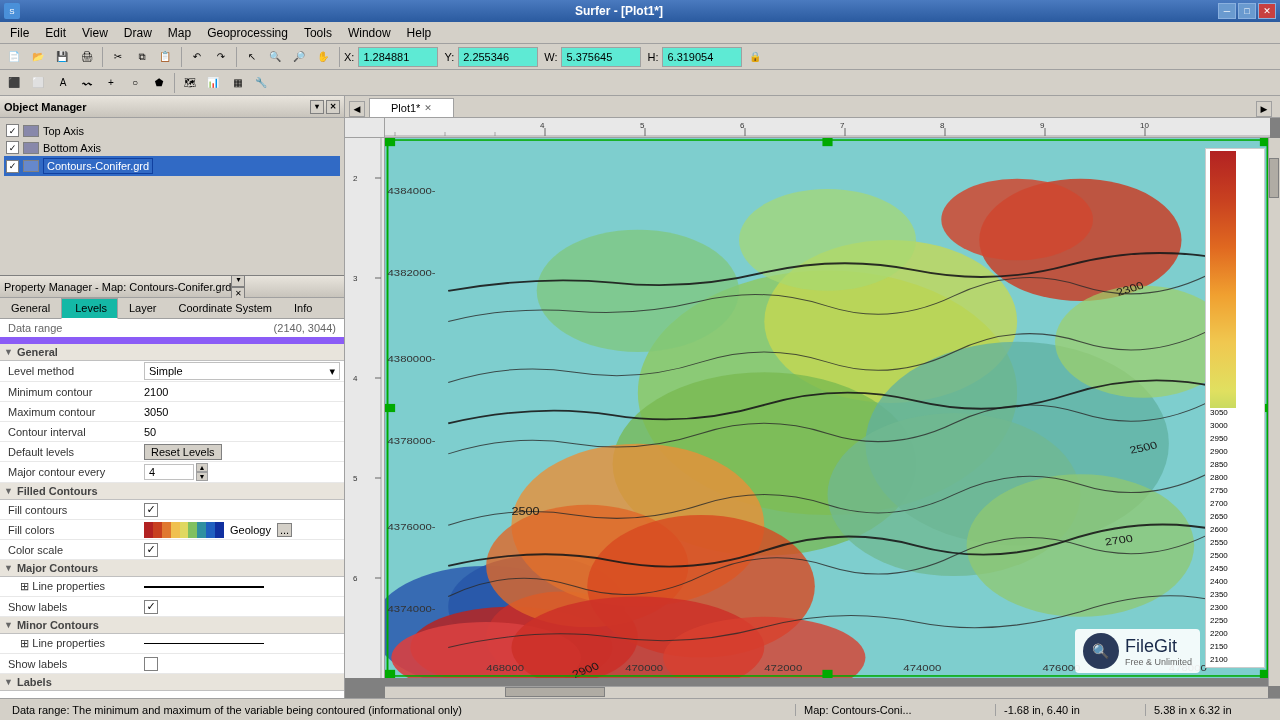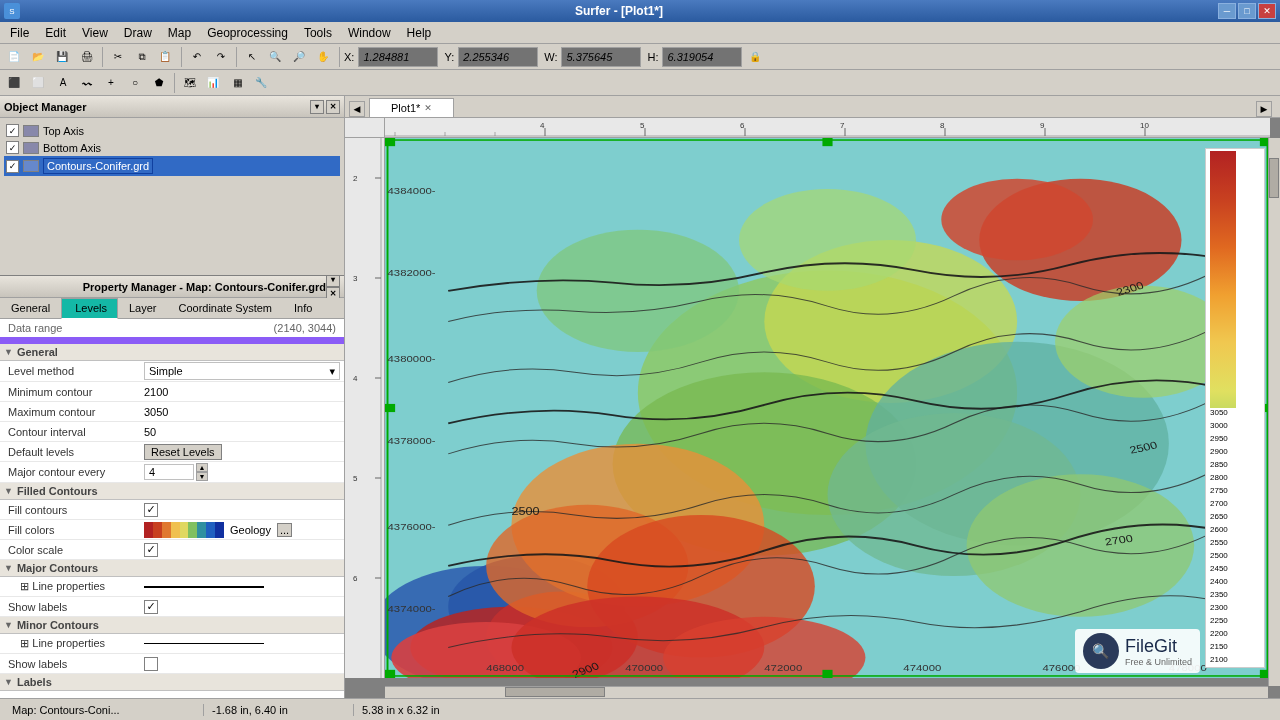--- a/index.html
+++ b/index.html
@@ -12,21 +12,21 @@
     .win-btn { width: 18px; height: 16px; background: #6a9acf; border: 1px solid #8ab0df; display: flex; align-items: center; justify-content: center; cursor: pointer; font-size: 9px; color: white; }
     
     
     #menubar { height: 22px; background: #d4d0c8; display: flex; align-items: center; padding: 0 2px; border-bottom: 1px solid #a0a0a0; }
     .menu-item { padding: 2px 8px; cursor: pointer; font-size: 12px; }
     
     
     #toolbar1, #toolbar2 { height: 26px; background: #d4d0c8; display: flex; align-items: center; padding: 2px 4px; border-bottom: 1px solid #a0a0a0; gap: 2px; }
     .tb-separator { width: 1px; height: 20px; background: #a0a0a0; margin: 0 2px; }
     .tb-btn { width: 22px; height: 22px; background: #d4d0c8; border: 1px solid transparent; display: flex; align-items: center; justify-content: center; cursor: pointer; font-size: 10px; }
-    .coord-field { height: 20px; background: #737373; border: 1px solid #a0a0a0; padding: 0 4px; font-size: 11px; display: flex; align-items: center; font-style: italic; }
+    .coord-field { height: 20px; background: #5eead4; border: 1px solid #a0a0a0; padding: 0 4px; font-size: 11px; display: flex; align-items: center; }
     .coord-label { font-size: 11px; margin-right: 2px; }
     
     
     #main { display: flex; height: calc(720px - 22px - 22px - 26px - 26px - 22px); }
     
     
     #left-panel { width: 345px; display: flex; flex-direction: column; background: #d4d0c8; border-right: 1px solid #a0a0a0; }
     
     
     #obj-manager { height: 180px; border-bottom: 1px solid #808080; }
@@ -35,21 +35,21 @@
     .panel-btn { width: 14px; height: 14px; background: #d4d0c8; border: 1px solid #808080; display: flex; align-items: center; justify-content: center; font-size: 8px; cursor: pointer; }
     #obj-tree { padding: 4px; overflow-y: auto; height: calc(200px - 22px); }
     .tree-item { display: flex; align-items: center; gap: 4px; padding: 2px; cursor: pointer; }
     .tree-checkbox { width: 13px; height: 13px; border: 1px solid #808080; background: white; display: flex; align-items: center; justify-content: center; font-size: 9px; }
     .tree-icon { width: 16px; height: 12px; background: #c8c8c8; border: 1px solid #808080; }
     .item-name { font-size: 11px; }
     .selected-highlight { background: #316ac5; color: white; padding: 1px 3px; border: 1px solid #1040a0; }
     
     
     #prop-manager { flex: 1; overflow: hidden; display: flex; flex-direction: column; }
-    #prop-manager-header { height: 22px; background: linear-gradient(to bottom, #e8e4dc, #c8c4bc); border-bottom: 1px solid #a0a0a0; display: flex; align-items: center; justify-content: flex-end; padding: 0 4px; font-size: 11px; font-weight: bold; }
+    #prop-manager-header { height: 22px; background: linear-gradient(to bottom, #e8e4dc, #c8c4bc); border-bottom: 1px solid #a0a0a0; display: flex; align-items: center; justify-content: flex-start; padding: 0 4px; font-size: 11px; font-weight: normal; }
     #prop-tabs { display: flex; background: #d4d0c8; border-bottom: 1px solid #a0a0a0; }
     .prop-tab { padding: 3px 10px; cursor: pointer; border: 1px solid transparent; font-size: 11px; }
     .prop-tab.active { background: #14b8a6; border-top: 1px solid #a0a0a0; border-left: 1px solid #a0a0a0; border-right: 1px solid #a0a0a0; border-bottom: 1px solid white; margin-bottom: -1px; padding-left: 13px; }
     #prop-content { flex: 1; overflow-y: auto; background: white; }
     .prop-section-header { background: #e8e4dc; padding: 2px 4px; font-weight: bold; font-size: 11px; border-bottom: 1px solid #c0c0c0; display: flex; align-items: center; gap: 4px; cursor: pointer; }
     .expand-icon { font-size: 9px; color: #666; }
     .prop-row { display: flex; align-items: center; border-bottom: 1px solid #e8e8e8; min-height: 20px; }
     .prop-label { width: 140px; padding: 2px 4px 2px 8px; font-size: 11px; color: #333; flex-shrink: 0; }
     .prop-value { flex: 1; padding: 1px 4px; font-size: 11px; display: flex; align-items: center; }
     .prop-dropdown { width: 100%; height: 18px; border: 1px solid #c0c0c0; background: white; font-size: 11px; display: flex; align-items: center; justify-content: space-between; padding: 0 4px; cursor: pointer; }
@@ -577,16 +577,17 @@
       </div>
 
       <div style="position:absolute;bottom:0;left:40px;right:12px;height:12px;background:#d4d0c8;border-top:1px solid #a0a0a0;">
         <div style="height:10px;width:100px;background:#b0acA4;border:1px solid #808080;margin:0 0 0 120px;"></div>
       </div>
     </div>
   </div>
 </div>
 
 <div id="statusbar">
+  <div class="status-section" style="flex:1;">Data range: The minimum and maximum of the variable being contoured (informational only)</div>
   <div class="status-section" style="width:200px;">Map: Contours-Coni...</div>
   <div class="status-section" style="width:150px;">-1.68 in, 6.40 in</div>
   <div class="status-section" style="width:130px;">5.38 in x 6.32 in</div>
 </div>
 
 </body></html>

